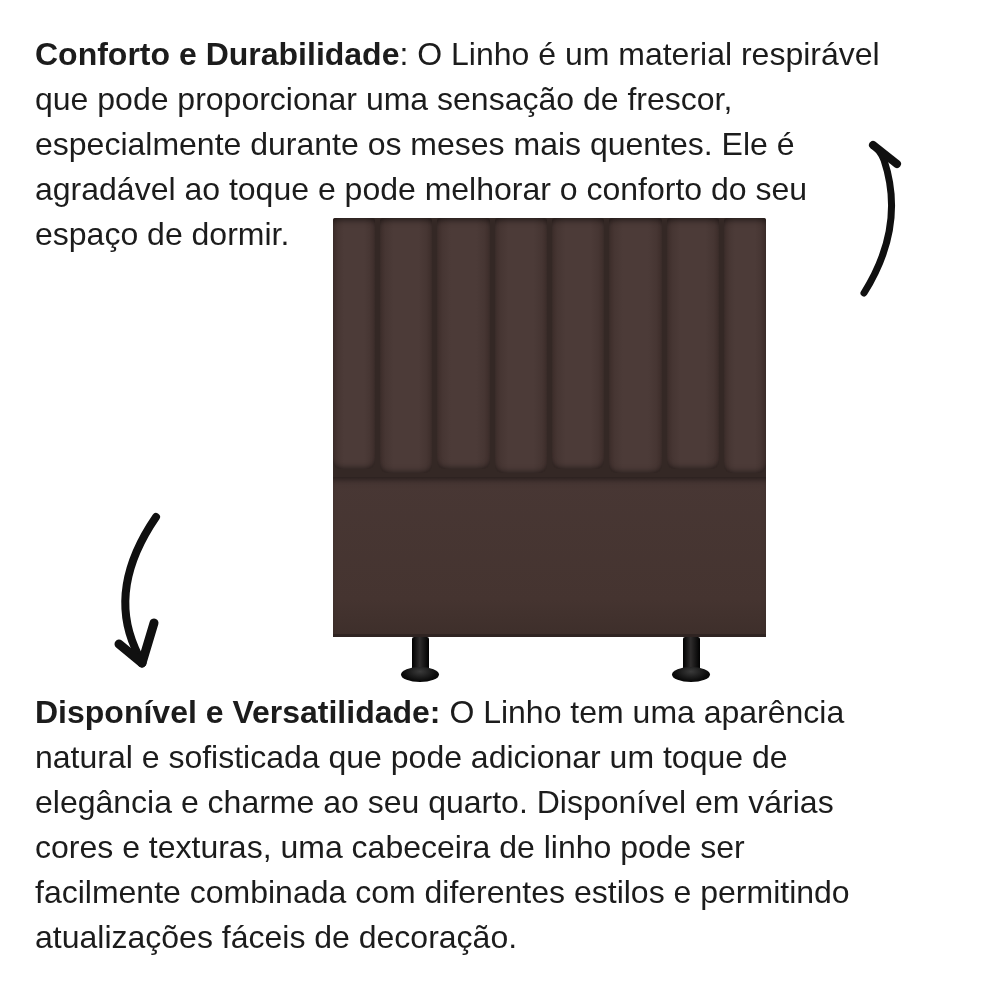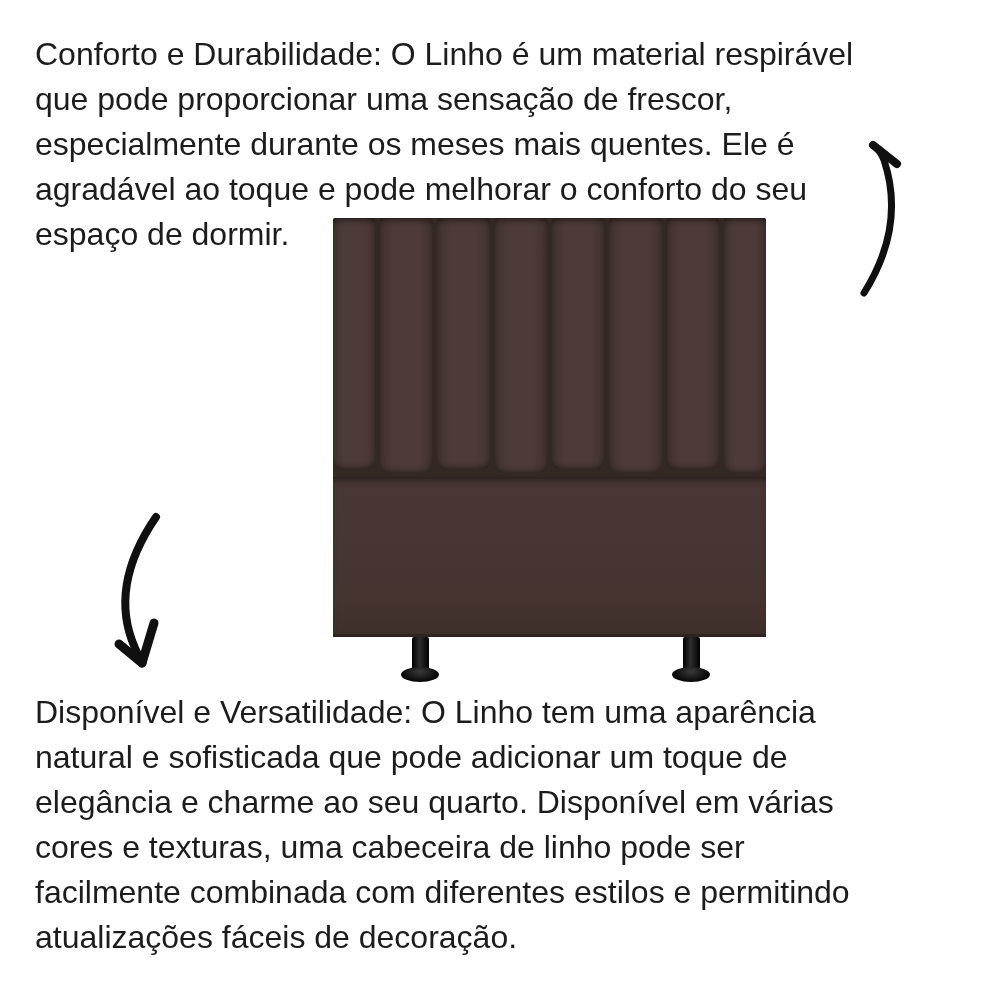--- a/index.html
+++ b/index.html
@@ -10,21 +10,21 @@
   }
   *{margin:0;padding:0;box-sizing:border-box;}
   html,body{width:1000px;height:1000px;}
   body{background:var(--c-bg);font-family:"Liberation Sans","DejaVu Sans",sans-serif;overflow:hidden;}
   .page{position:relative;width:1000px;height:1000px;background:var(--c-bg);}
 
   
   .text-block{position:absolute;left:35px;width:945px;font-size:32px;line-height:45px;color:var(--c-ink);}
   .tb-top{top:32px;}
   .tb-bottom{top:690px;}
-  .lead{font-weight:normal;}
+  .lead{font-weight:bold;}
   .body-text{white-space:pre-line;text-align:center;}
 
   
   .headboard{position:absolute;left:333px;top:218px;width:433px;height:472px;}
   .channels{position:absolute;left:0;top:0;width:100%;height:259px;background:var(--c-seam);display:flex;gap:5px;border-radius:2px 2px 0 0;}
   .panel{flex:1;height:251px;
     background:linear-gradient(90deg,var(--c-panel-edge),var(--c-panel) 26%,var(--c-panel) 74%,var(--c-panel-edge));
     border-radius:3px 3px 8px 8px;
     box-shadow:inset 0 5px 6px -3px rgba(0,0,0,.55), inset 0 -5px 6px -4px rgba(0,0,0,.5);}
   .panel.edge{flex:.8;}

